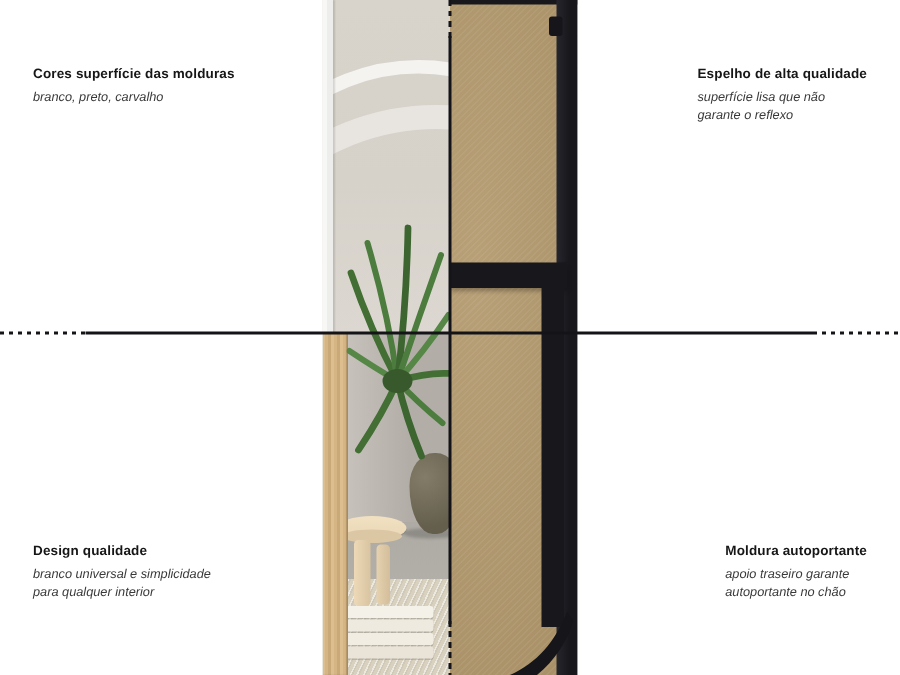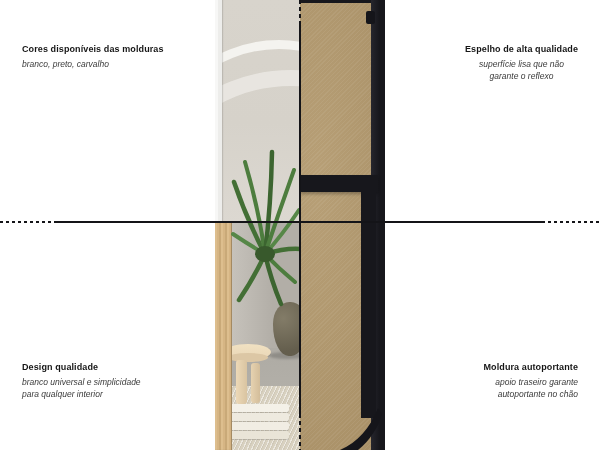--- a/index.html
+++ b/index.html
@@ -84,23 +84,23 @@
   .h-dots{position:absolute;top:221px;height:2px;z-index:5;
        background:repeating-linear-gradient(90deg,var(--divider-line,#141418) 0 3px,transparent 3px 6px);}
   .h-dots.left{left:0;width:57px;}
   .h-dots.right{left:542px;width:58px;}
 
   
   .note{position:absolute;z-index:6;}
   .note .t{font-weight:700;font-size:9px;letter-spacing:.1px;color:var(--heading-text,#161616);margin-bottom:5px;}
   .note .s{font-style:italic;font-size:8.5px;line-height:11.5px;color:var(--subtitle-text,#3a3a3a);}
   .tl{left:22px;top:44px;text-align:left;}
-  .tr{right:22px;top:44px;text-align:center;}
+  .tr{right:22px;top:44px;text-align:left;}
   .bl{left:22px;top:362px;text-align:left;}
-  .br{right:22px;top:362px;text-align:right;}
+  .br{right:22px;top:362px;text-align:left;}
 </style>
 </head>
 <body>
 
 <div class="canvas">
 
   <div class="photo">
 
     <div class="front">
       <div class="front-top">
@@ -155,21 +155,21 @@
   </div>
 
   <div class="v-dash top"></div>
   <div class="v-solid"></div>
   <div class="v-dash bottom"></div>
   <div class="h-dots left"></div>
   <div class="h-solid"></div>
   <div class="h-dots right"></div>
 
   <div class="note tl">
-    <div class="t">Cores disponíveis das molduras</div>
+    <div class="t">Cores superfície das molduras</div>
     <div class="s">branco, preto, carvalho</div>
   </div>
 
   <div class="note tr">
     <div class="t">Espelho de alta qualidade</div>
     <div class="s">superfície lisa que não</div>
     <div class="s">garante o reflexo</div>
   </div>
 
   <div class="note bl">

